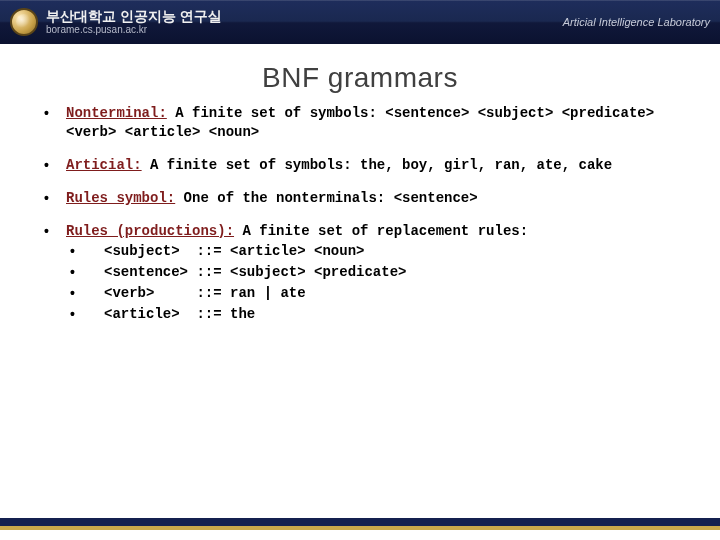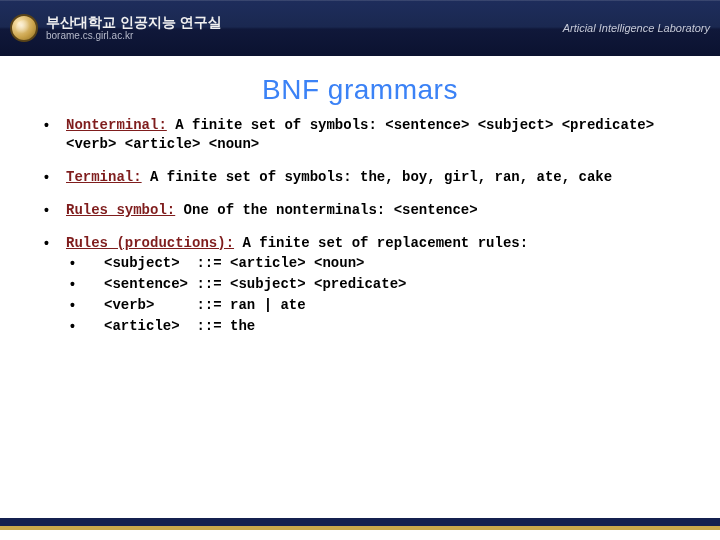--- a/index.html
+++ b/index.html
@@ -5,21 +5,21 @@
   * { margin: 0; padding: 0; box-sizing: border-box; }
   body {
     width: 720px;
     height: 540px;
     background: #ffffff;
     font-family: "Malgun Gothic", "Segoe UI", Arial, sans-serif;
     overflow: hidden;
   }
   .header {
     width: 100%;
-    height: 56px;
+    height: 44px;
     background: linear-gradient(to bottom, #1e2d5c 0%, #1a2850 48%, #10183a 52%, #0b1230 100%);
     display: flex;
     align-items: center;
     padding: 0 10px;
     color: #e6e6e6;
     position: relative;
     box-shadow: inset 0 1px 0 rgba(255,255,255,0.12);
   }
   .logo-circle {
     width: 28px;
@@ -56,21 +56,21 @@
     margin-left: auto;
     font-size: 11px;
     color: #c6cad8;
     font-style: italic;
   }
   .slide-title {
     text-align: center;
     font-size: 28px;
     font-family: "Arial", "Helvetica", sans-serif;
     letter-spacing: 0.5px;
-    color: #3b82f6;
+    color: #404040;
     margin-top: 18px;
     margin-bottom: 10px;
   }
   .content {
     padding: 0 28px 0 40px;
     font-family: "Courier New", monospace;
     font-size: 14px;
     font-weight: bold;
     color: #000;
     line-height: 1.35;
@@ -130,36 +130,36 @@
     background: #caa84a;
   }
 </style>
 </head>
 <body>
 
 <div class="header">
   <div class="logo-circle"></div>
   <div class="header-text">
     <span class="header-title">부산대학교 인공지능 연구실</span>
-    <span class="header-sub">borame.cs.girl.ac.kr</span>
+    <span class="header-sub">borame.cs.pusan.ac.kr</span>
   </div>
   <div class="header-right">Articial Intelligence Laboratory</div>
 </div>
 
 <div class="slide-title">BNF grammars</div>
 
 <div class="content">
   <ul class="bullets">
 
     <li>
       <span class="term u">Nonterminal:</span><span> A finite set of symbols: &lt;sentence&gt; &lt;subject&gt; &lt;predicate&gt; &lt;verb&gt; &lt;article&gt; &lt;noun&gt;</span>
     </li>
 
     <li>
-      <span class="term u">Terminal:</span><span> A finite set of symbols: the, boy, girl, ran, ate, cake</span>
+      <span class="term u">Articial:</span><span> A finite set of symbols: the, boy, girl, ran, ate, cake</span>
     </li>
 
     <li>
       <span class="term u">Rules symbol:</span><span> One of the nonterminals: &lt;sentence&gt;</span>
     </li>
 
     <li style="margin-bottom:2px;">
       <span class="term u">Rules (productions):</span><span> A finite set of replacement rules:</span>
       <ul class="sublist">
         <li><span class="rule-line">&lt;subject&gt;  ::= &lt;article&gt; &lt;noun&gt;</span></li>

